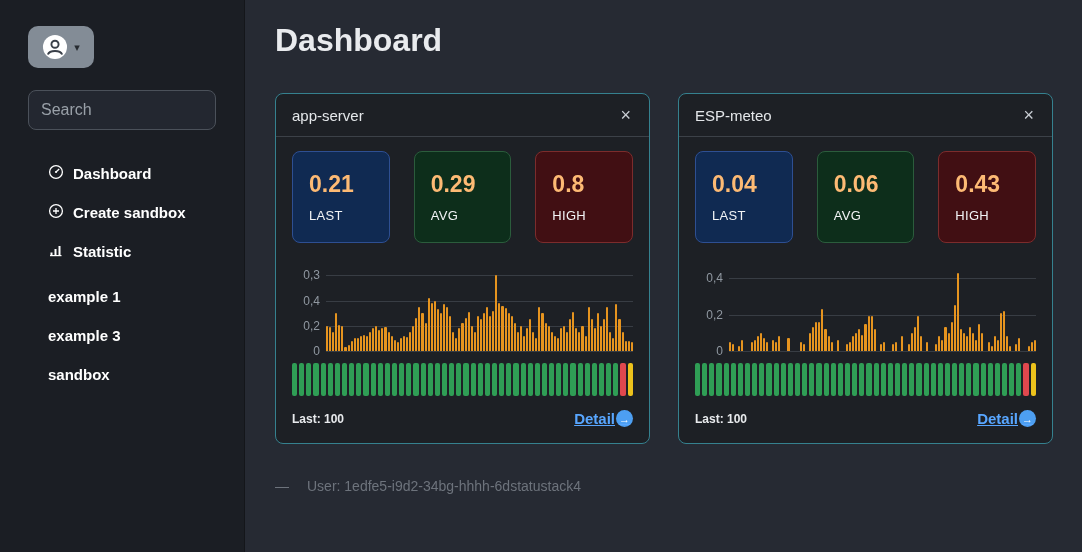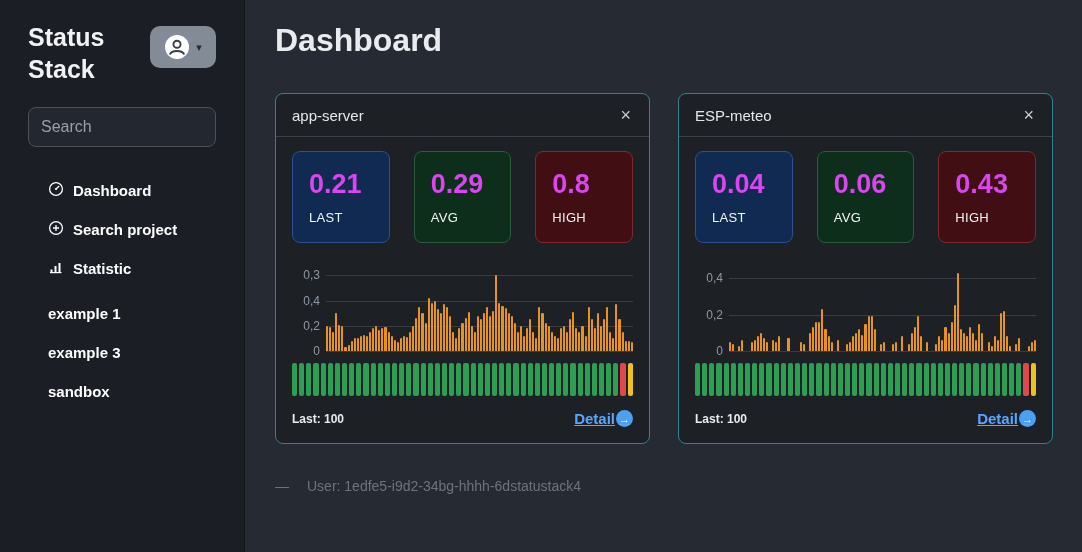--- a/index.html
+++ b/index.html
@@ -68,21 +68,21 @@
     background: none; border: none; color: #c9ced4; font-size: 18px;
     line-height: 1; cursor: pointer; padding: 0 2px;
   }
   .card-body { padding: 14px 16px 16px; }
   .stats-row { display: flex; gap: 24px; }
   .stat-box {
     flex: 1; height: 92px; border: 1px solid; border-radius: 8px;
     display: flex; flex-direction: column; justify-content: center;
     padding-left: 16px; gap: 10px;
   }
-  .stat-value { font-size: 27px; font-weight: 700; color: #d946ef; }
+  .stat-value { font-size: 23px; font-weight: 700; color: #fdba74; }
   .stat-label { font-size: 13px; color: #f2f4f6; letter-spacing: 0.3px; }
   .chart-plot { position: relative; height: 82px; margin: 26px 0 0 34px; }
   .gridline { position: absolute; left: 0; right: 0; height: 1px; background: #383d44; }
   .ytick {
     position: absolute; left: -36px; width: 30px; text-align: right;
     transform: translateY(-50%); font-size: 12px; color: #9098a1;
   }
   .bars { position: absolute; inset: 0; display: flex; align-items: flex-end; gap: 1px; }
   .bar { flex: 1; min-width: 0; border-radius: 1px 1px 0 0; }
   .strip { display: flex; gap: 2px; height: 33px; margin-top: 12px; }
@@ -105,21 +105,20 @@
   .user-footnote {
     margin-top: 34px; font-size: 14px; color: #6d737c;
     display: flex; gap: 18px;
   }
 </style>
 </head>
 <body>
 
 <aside class="sidebar">
   <div class="sidebar-top">
-    <div class="brand">Status Stack</div>
     <button class="avatar-btn">
       <span>
         <svg width="26" height="26" viewBox="0 0 16 16">
           <circle cx="8" cy="8" r="7.4" fill="#ffffff"></circle>
           <circle cx="8" cy="6.3" r="2.2" fill="none" stroke="#3a4049" stroke-width="1.2"></circle>
           <path d="M3.6 12.6 C 4.7 9.7, 11.3 9.7, 12.4 12.6" fill="none" stroke="#3a4049" stroke-width="1.2"></path>
         </svg>
       </span>
       <span class="caret">▾</span>
     </button>
@@ -138,21 +137,21 @@
       </span>
       <span>Dashboard</span>
     </div>
     <div class="nav-item">
       <span>
         <svg width="16" height="16" viewBox="0 0 16 16" fill="none" stroke="#ffffff" stroke-width="1.3">
           <circle cx="8" cy="8" r="6.4"></circle>
           <path d="M8 5 V11 M5 8 H11"></path>
         </svg>
       </span>
-      <span>Search project</span>
+      <span>Create sandbox</span>
     </div>
     <div class="nav-item">
       <span>
         <svg width="16" height="16" viewBox="0 0 16 16" fill="none" stroke="#ffffff">
           <path d="M3.5 13 V10.5" stroke-width="2"></path>
           <path d="M7.5 13 V7" stroke-width="2"></path>
           <path d="M11.5 13 V4" stroke-width="2"></path>
           <path d="M2 13.6 H13.5" stroke-width="1.2"></path>
         </svg>
       </span>

